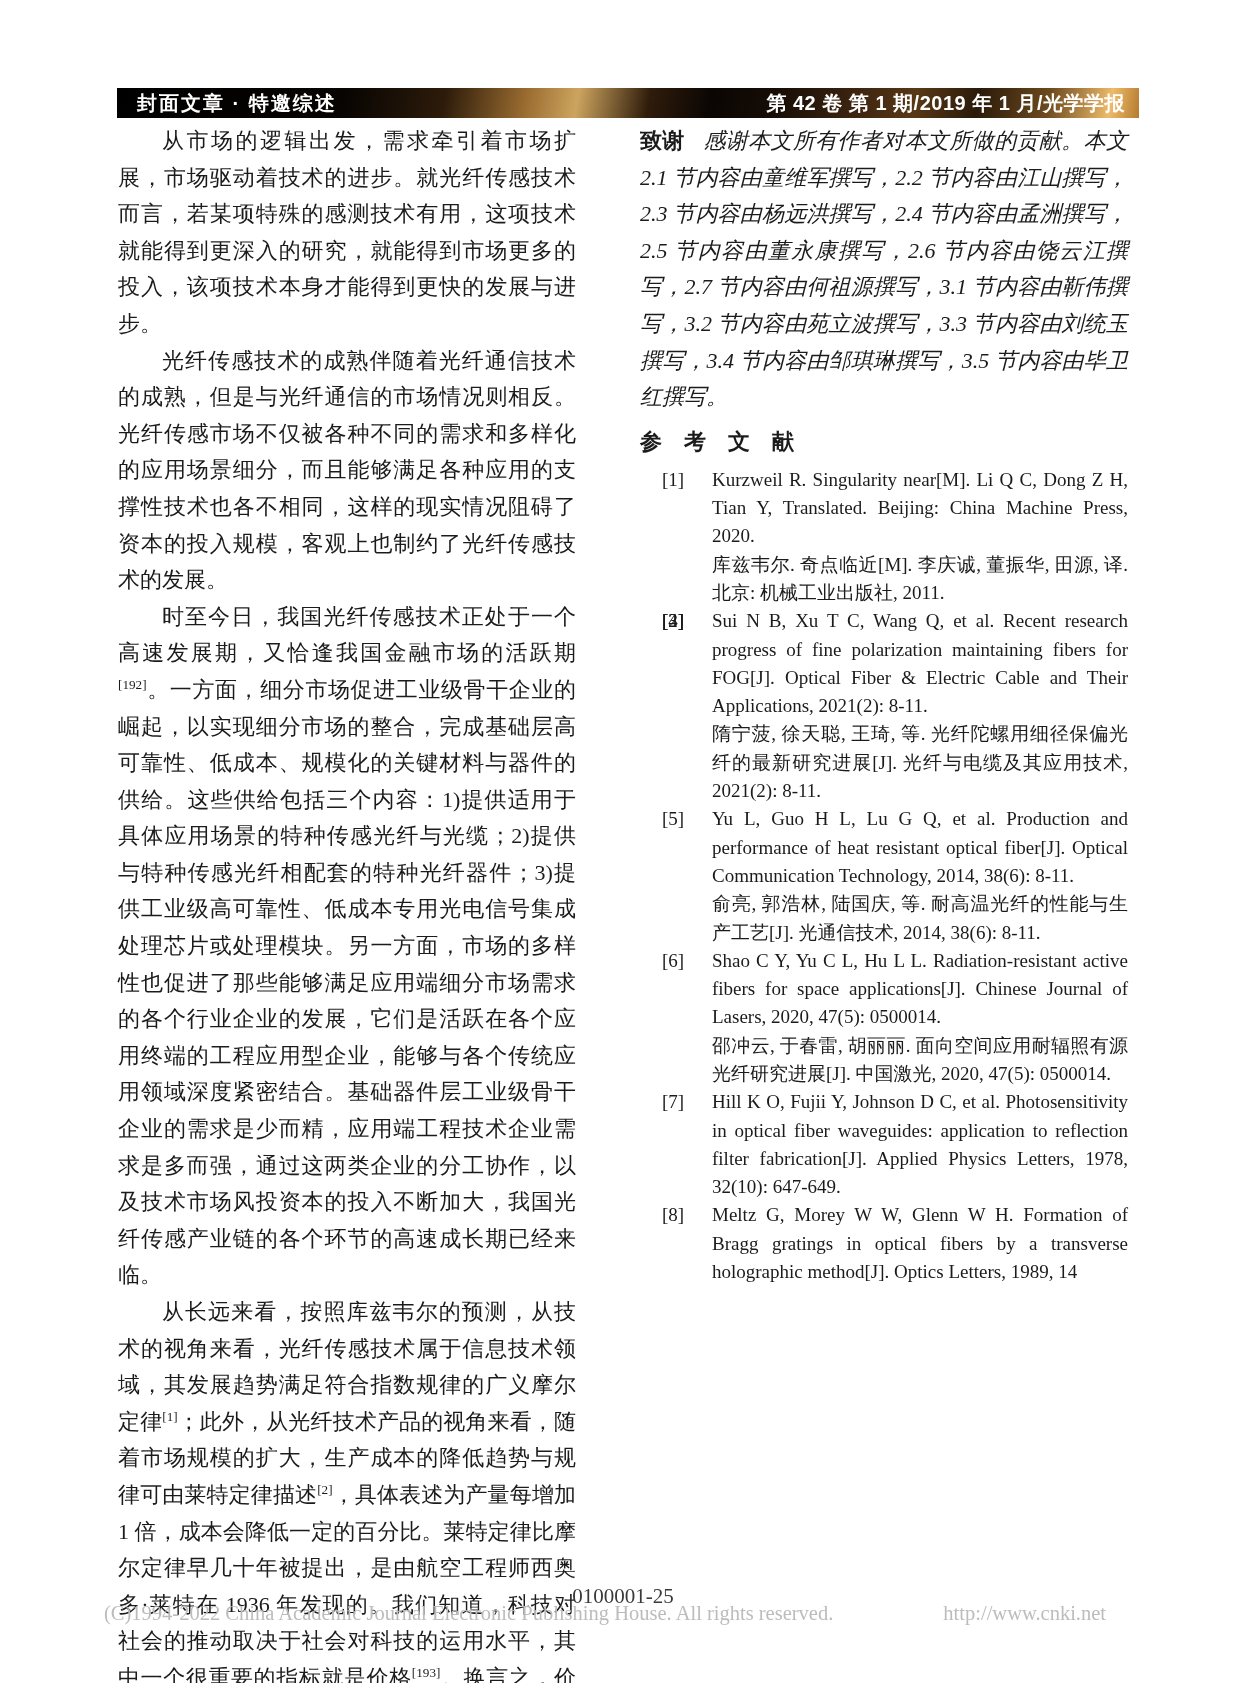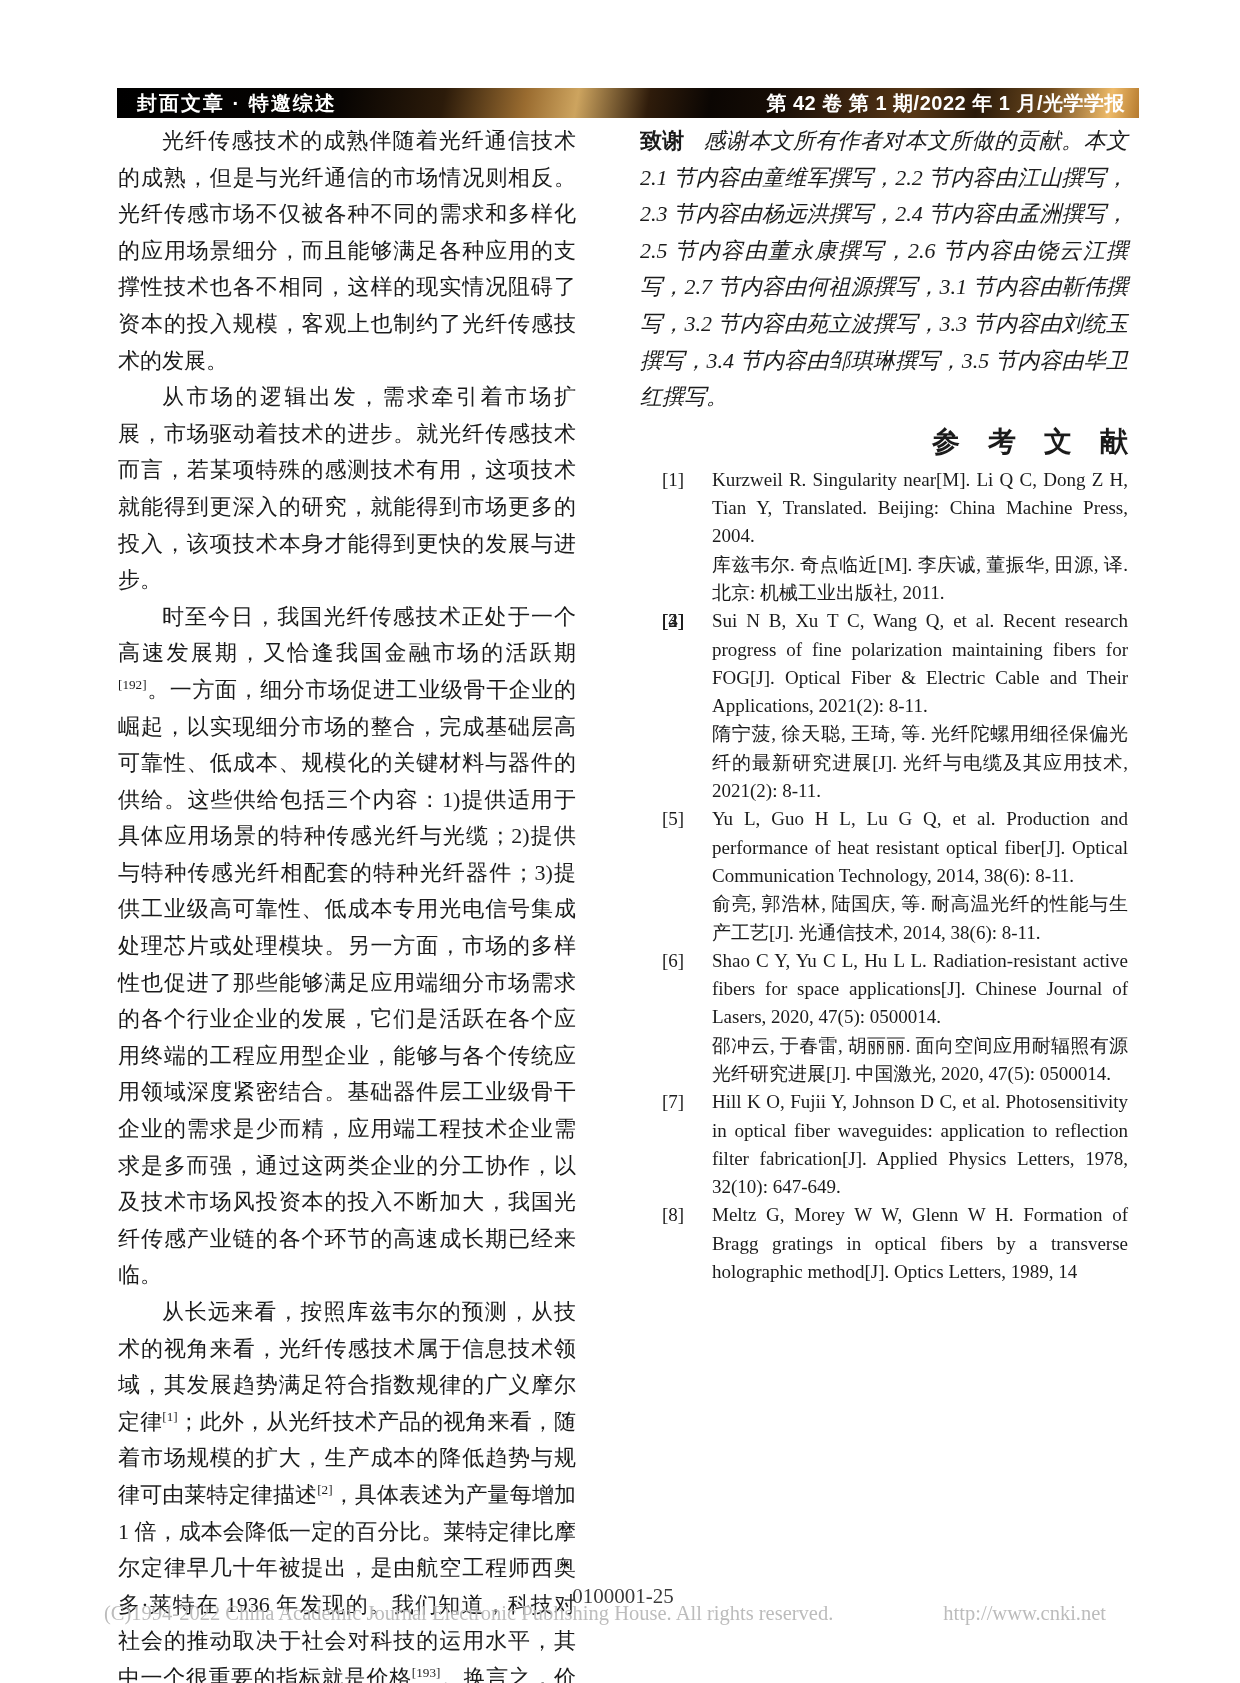--- a/index.html
+++ b/index.html
@@ -64,23 +64,23 @@
     line-height: 36.6px;
     text-align: justify;
     font-family: Liberation Serif, serif;
   }
   .ack-label { font-weight: bold; font-style: normal; margin-right: 0.85em; }
   .ack-text  { font-style: italic; }
 
   
   .ref-title {
     margin: 8px 0 6px 0;
-    font-size: 28px;
+    font-size: 22px;
     font-weight: bold;
-    text-align: right;
+    text-align: left;
     line-height: 36px;
   }
   .ref-list { font-size: 19px; line-height: 28.3px; }
   .ref-item { position: relative; padding-left: 72px; }
   .ref-label { position: absolute; left: 22px; top: 0; }
   .ref-en, .ref-cn { text-align: justify; }
 
   
   .copyright-row {
     position: absolute;
@@ -104,42 +104,42 @@
     color: #3a3a3a;
   }
 </style>
 </head>
 <body>
 
 <div class="page">
 
   <header class="band">
     <span class="band-left">封面文章 · 特邀综述</span>
-    <span class="band-right">第 42 卷 第 1 期/2022 年 1 月/光学学报</span>
+    <span class="band-right">第 42 卷 第 1 期/2019 年 1 月/光学学报</span>
   </header>
 
   <div class="columns">
     <div class="col-left">
+        <p class="para">从市场的逻辑出发，需求牵引着市场扩展，市场驱动着技术的进步。就光纤传感技术而言，若某项特殊的感测技术有用，这项技术就能得到更深入的研究，就能得到市场更多的投入，该项技术本身才能得到更快的发展与进步。</p>
         <p class="para">光纤传感技术的成熟伴随着光纤通信技术的成熟，但是与光纤通信的市场情况则相反。光纤传感市场不仅被各种不同的需求和多样化的应用场景细分，而且能够满足各种应用的支撑性技术也各不相同，这样的现实情况阻碍了资本的投入规模，客观上也制约了光纤传感技术的发展。</p>
-        <p class="para">从市场的逻辑出发，需求牵引着市场扩展，市场驱动着技术的进步。就光纤传感技术而言，若某项特殊的感测技术有用，这项技术就能得到更深入的研究，就能得到市场更多的投入，该项技术本身才能得到更快的发展与进步。</p>
         <p class="para">时至今日，我国光纤传感技术正处于一个高速发展期，又恰逢我国金融市场的活跃期<sup>[192]</sup>。一方面，细分市场促进工业级骨干企业的崛起，以实现细分市场的整合，完成基础层高可靠性、低成本、规模化的关键材料与器件的供给。这些供给包括三个内容：1)提供适用于具体应用场景的特种传感光纤与光缆；2)提供与特种传感光纤相配套的特种光纤器件；3)提供工业级高可靠性、低成本专用光电信号集成处理芯片或处理模块。另一方面，市场的多样性也促进了那些能够满足应用端细分市场需求的各个行业企业的发展，它们是活跃在各个应用终端的工程应用型企业，能够与各个传统应用领域深度紧密结合。基础器件层工业级骨干企业的需求是少而精，应用端工程技术企业需求是多而强，通过这两类企业的分工协作，以及技术市场风投资本的投入不断加大，我国光纤传感产业链的各个环节的高速成长期已经来临。</p>
         <p class="para">从长远来看，按照库兹韦尔的预测，从技术的视角来看，光纤传感技术属于信息技术领域，其发展趋势满足符合指数规律的广义摩尔定律<sup>[1]</sup>；此外，从光纤技术产品的视角来看，随着市场规模的扩大，生产成本的降低趋势与规律可由莱特定律描述<sup>[2]</sup>，具体表述为产量每增加 1 倍，成本会降低一定的百分比。莱特定律比摩尔定律早几十年被提出，是由航空工程师西奥多·莱特在 1936 年发现的。我们知道，科技对社会的推动取决于社会对科技的运用水平，其中一个很重要的指标就是价格<sup>[193]</sup>。换言之，价格越低，使用者越多，科技产品对社会的贡献才会越大。因此，量产和规模化应用将是我国对推动光纤传感技术发展的又一重要贡献。展望光纤传感技术的未来，由于技术、经济、市场交互促进，增速必将相互叠加，一个日益清晰的指数型市场需求发展前景已经逐渐展现在我们面前。</p>
       </div>
 
     <div class="col-right">
       <p class="ack">
         <span class="ack-label">致谢</span><span class="ack-text">感谢本文所有作者对本文所做的贡献。本文 2.1 节内容由童维军撰写，2.2 节内容由江山撰写，2.3 节内容由杨远洪撰写，2.4 节内容由孟洲撰写，2.5 节内容由董永康撰写，2.6 节内容由饶云江撰写，2.7 节内容由何祖源撰写，3.1 节内容由靳伟撰写，3.2 节内容由苑立波撰写，3.3 节内容由刘统玉撰写，3.4 节内容由邹琪琳撰写，3.5 节内容由毕卫红撰写。</span>
       </p>
 
       <h3 class="ref-title">参　考　文　献</h3>
 
       <div class="ref-list">
           <div class="ref-item">
             <span class="ref-label">[1]</span>
-            <div class="ref-en">Kurzweil R. Singularity near[M]. Li Q C, Dong Z H, Tian Y, Translated. Beijing: China Machine Press, 2004.</div>
+            <div class="ref-en">Kurzweil R. Singularity near[M]. Li Q C, Dong Z H, Tian Y, Translated. Beijing: China Machine Press, 2020.</div>
             <div class="ref-cn">库兹韦尔. 奇点临近[M]. 李庆诚, 董振华, 田源, 译. 北京: 机械工业出版社, 2011.</div>
           </div>
           <div class="ref-item">
             <span class="ref-label">[2]</span>
           </div>
           <div class="ref-item">
             <span class="ref-label">[3]</span>
           </div>
           <div class="ref-item">
             <span class="ref-label">[4]</span>

